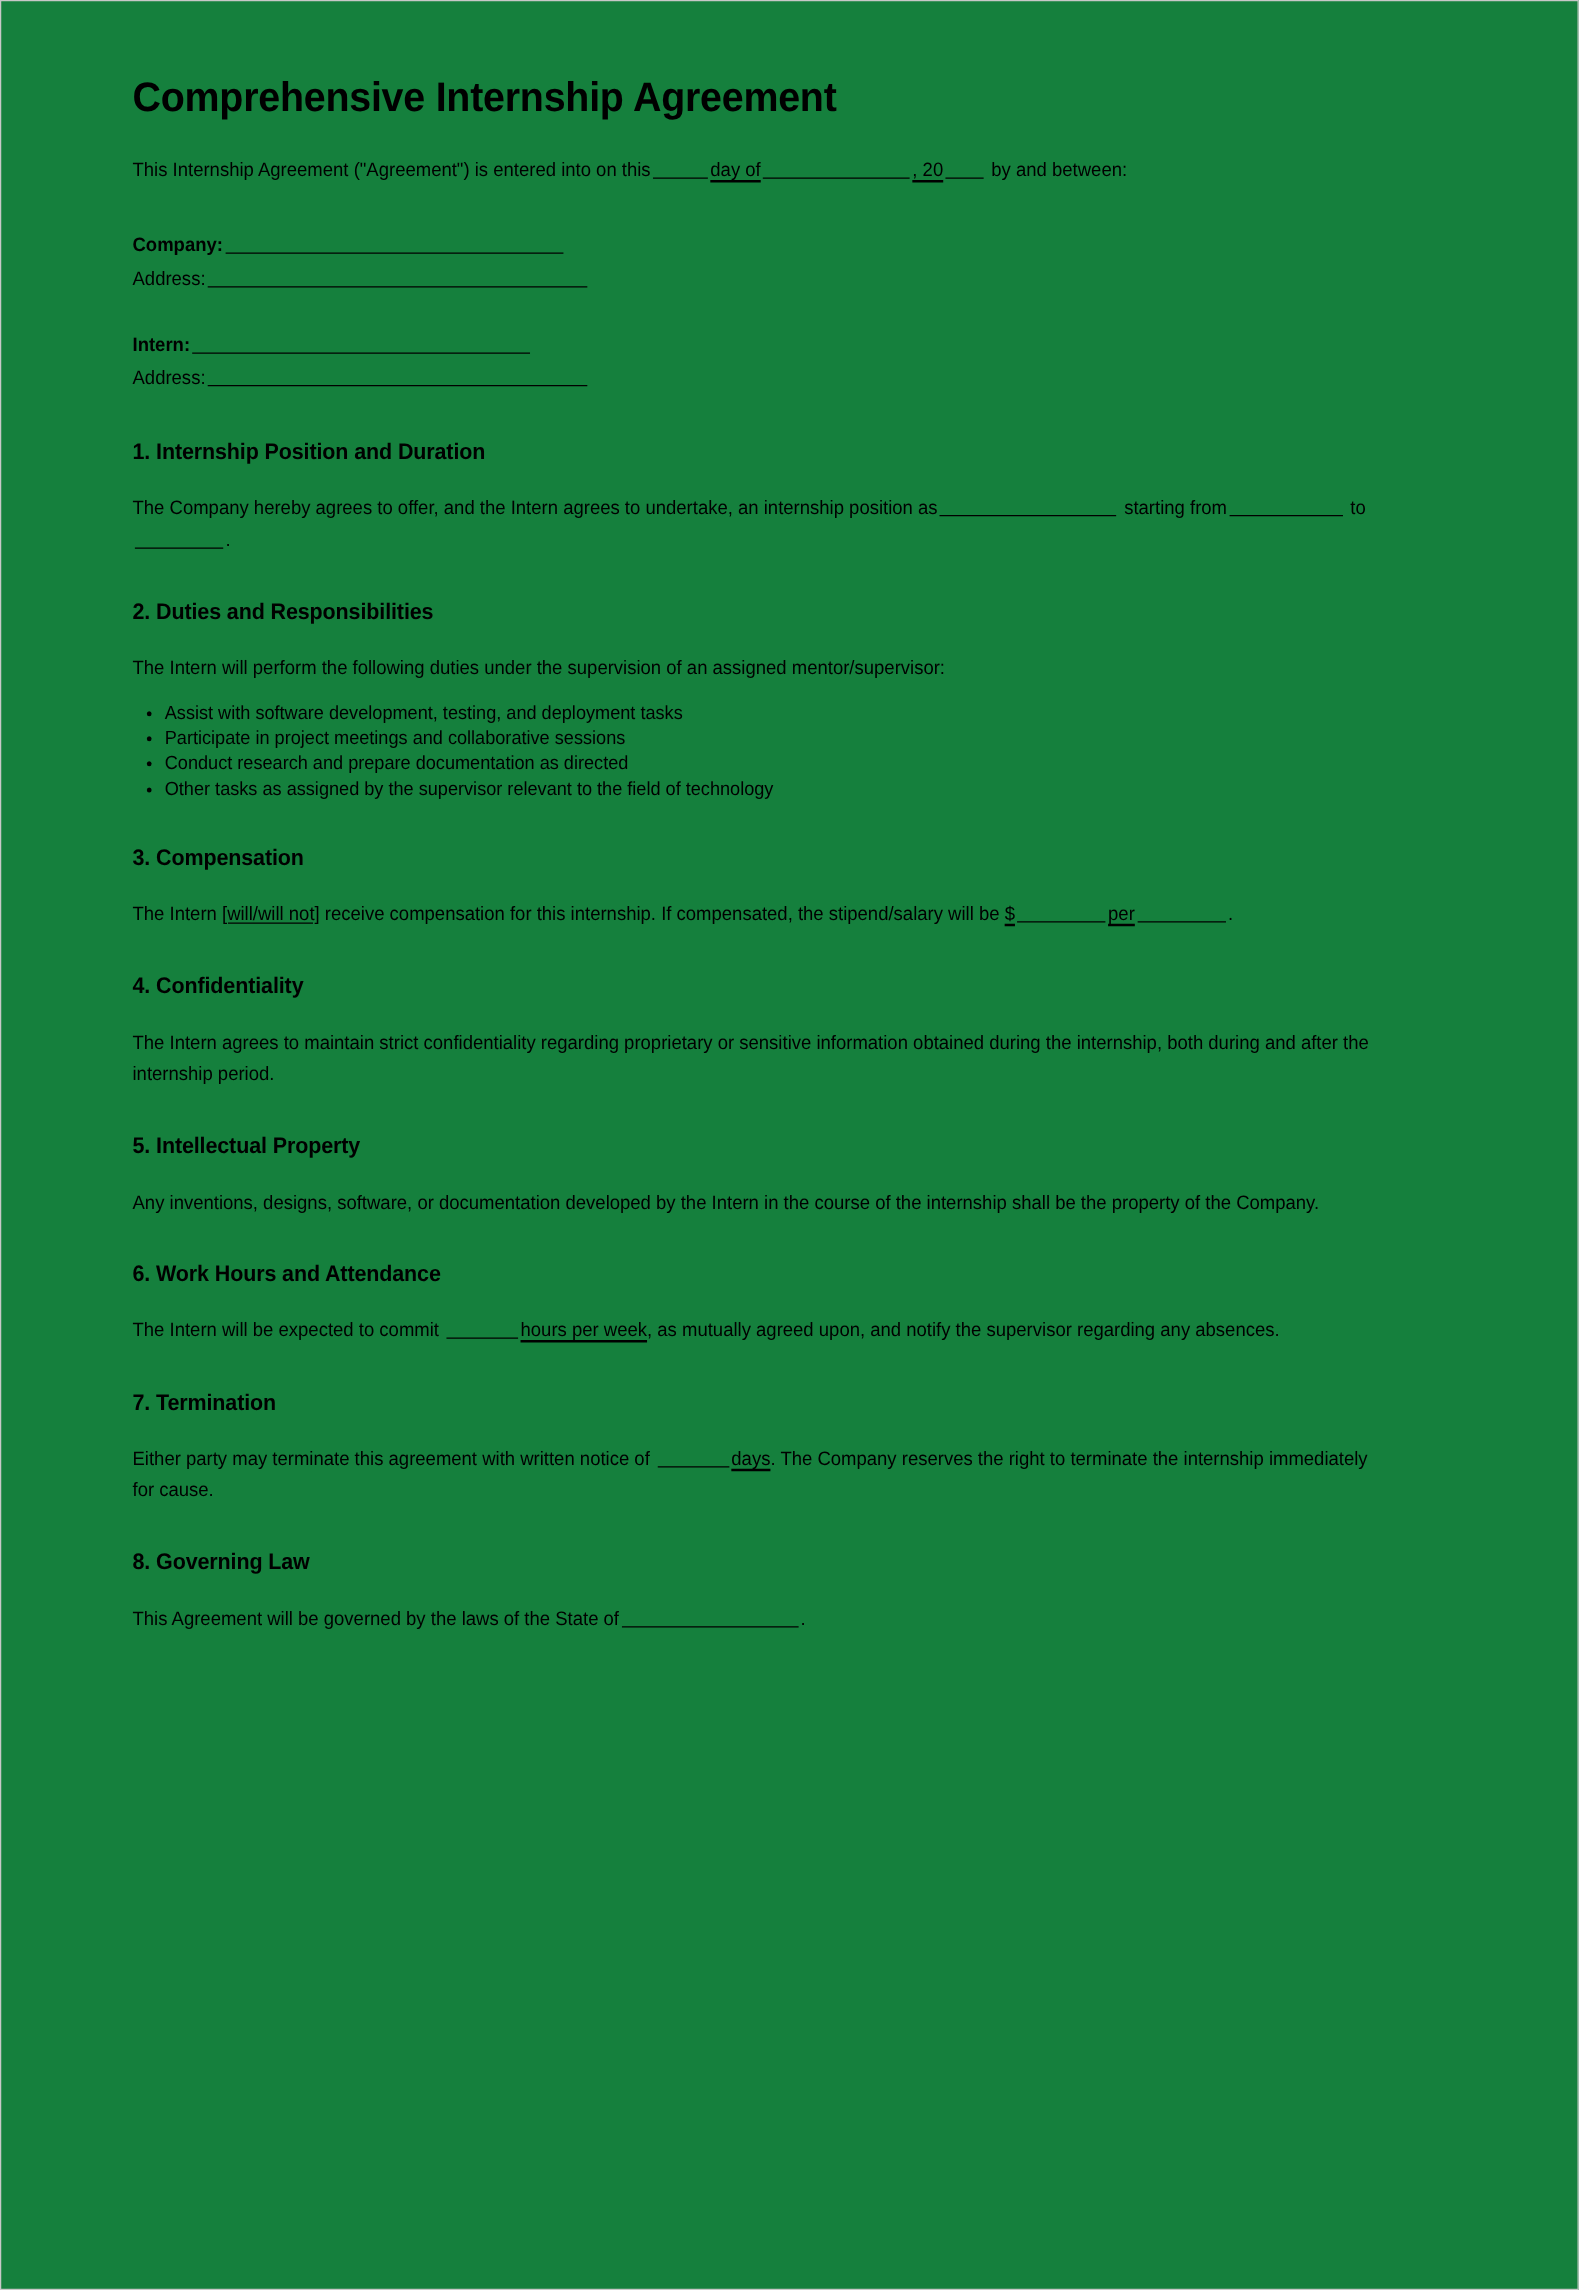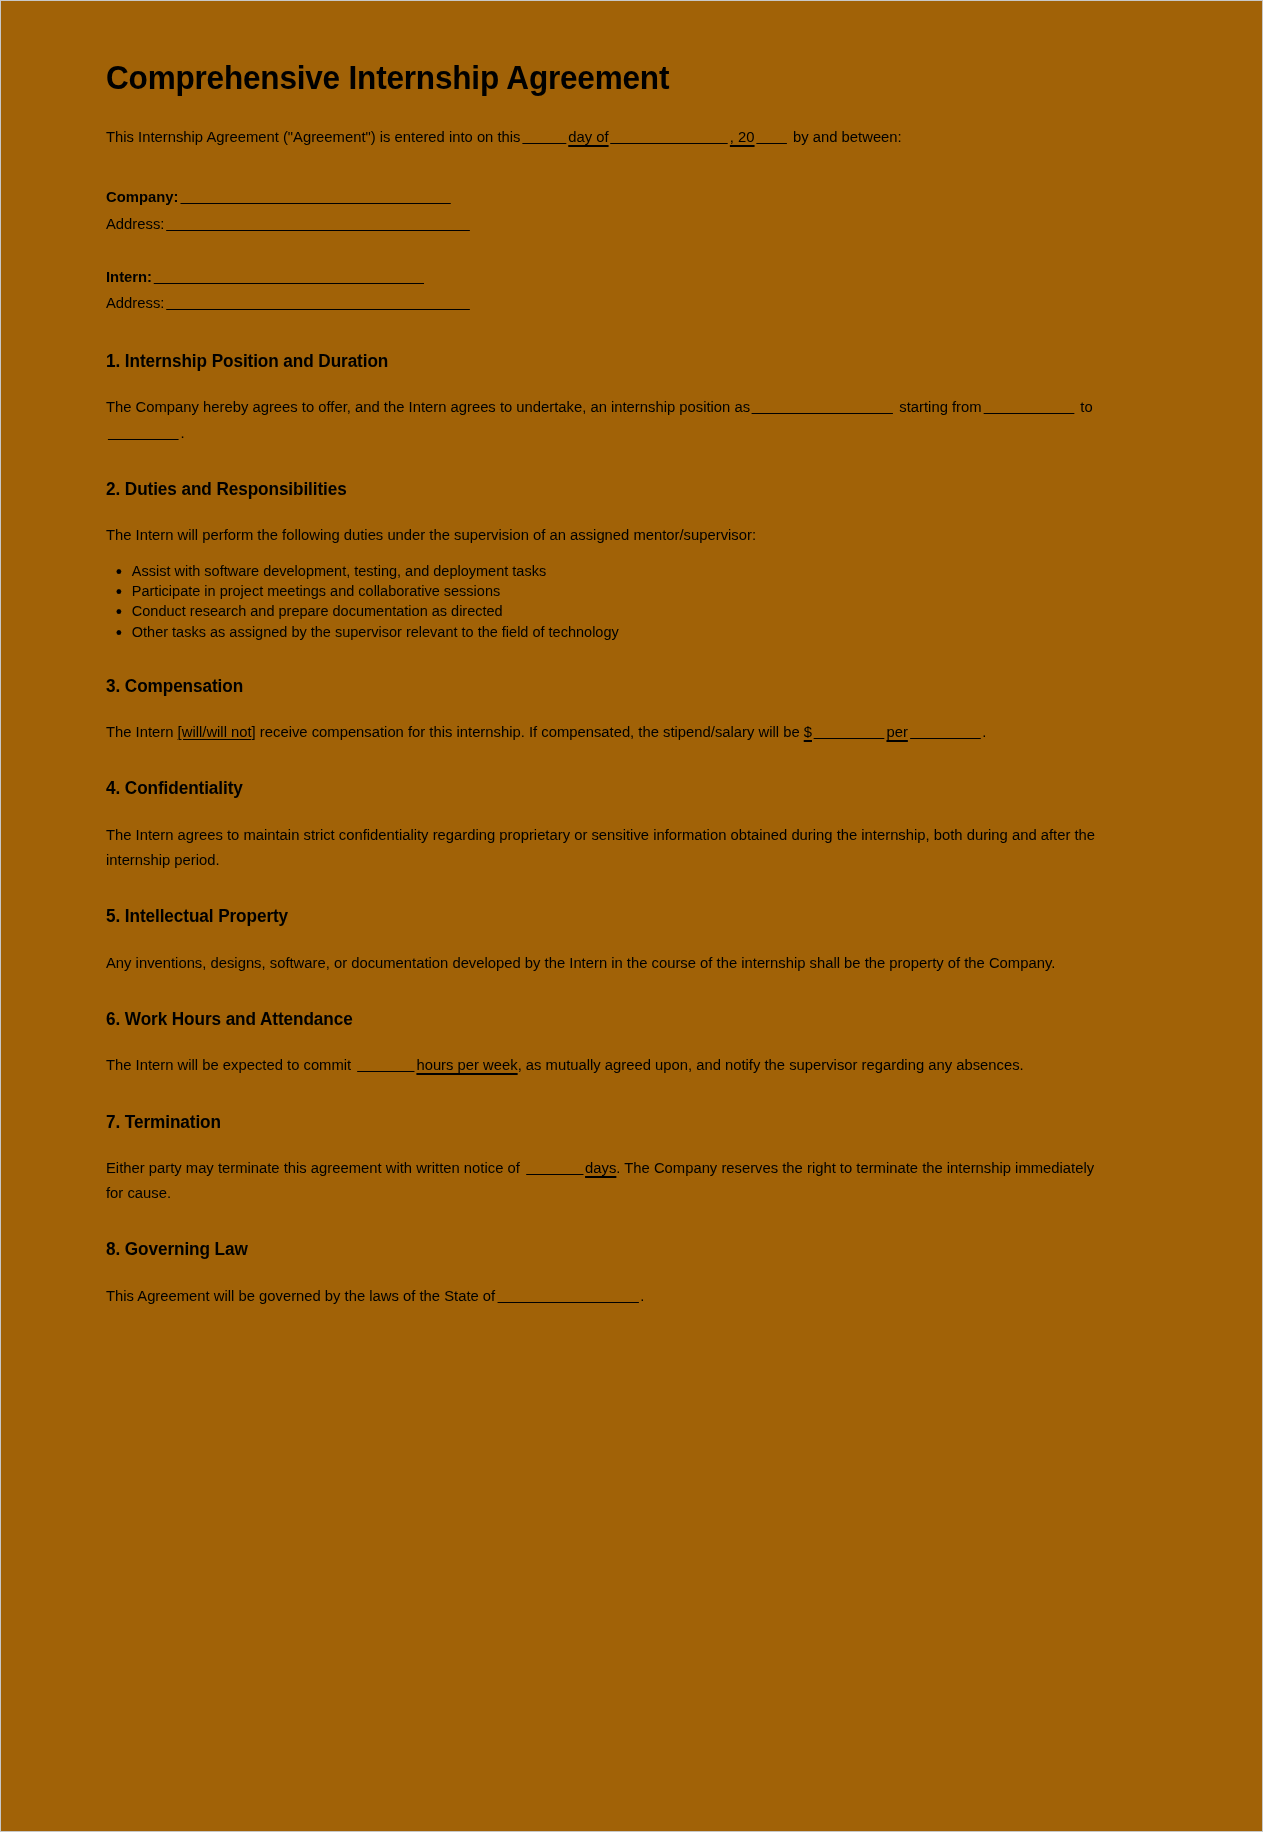--- a/index.html
+++ b/index.html
@@ -12,21 +12,21 @@
     height: 1832px;
     font-family: "Liberation Sans", "DejaVu Sans", sans-serif;
     color: #000000;
     -webkit-font-smoothing: none;
   }
   .page {
     position: relative;
     box-sizing: border-box;
     width: 1263px;
     height: 1832px;
-    background: #a16207;
+    background: #15803d;
     border: 1px solid #c8c8c8;
     padding: 58px 105px 0 105px;
   }
   .doc {
     width: 1055px;
     transform: scaleX(0.955);
     transform-origin: left top;
   }
 
   

